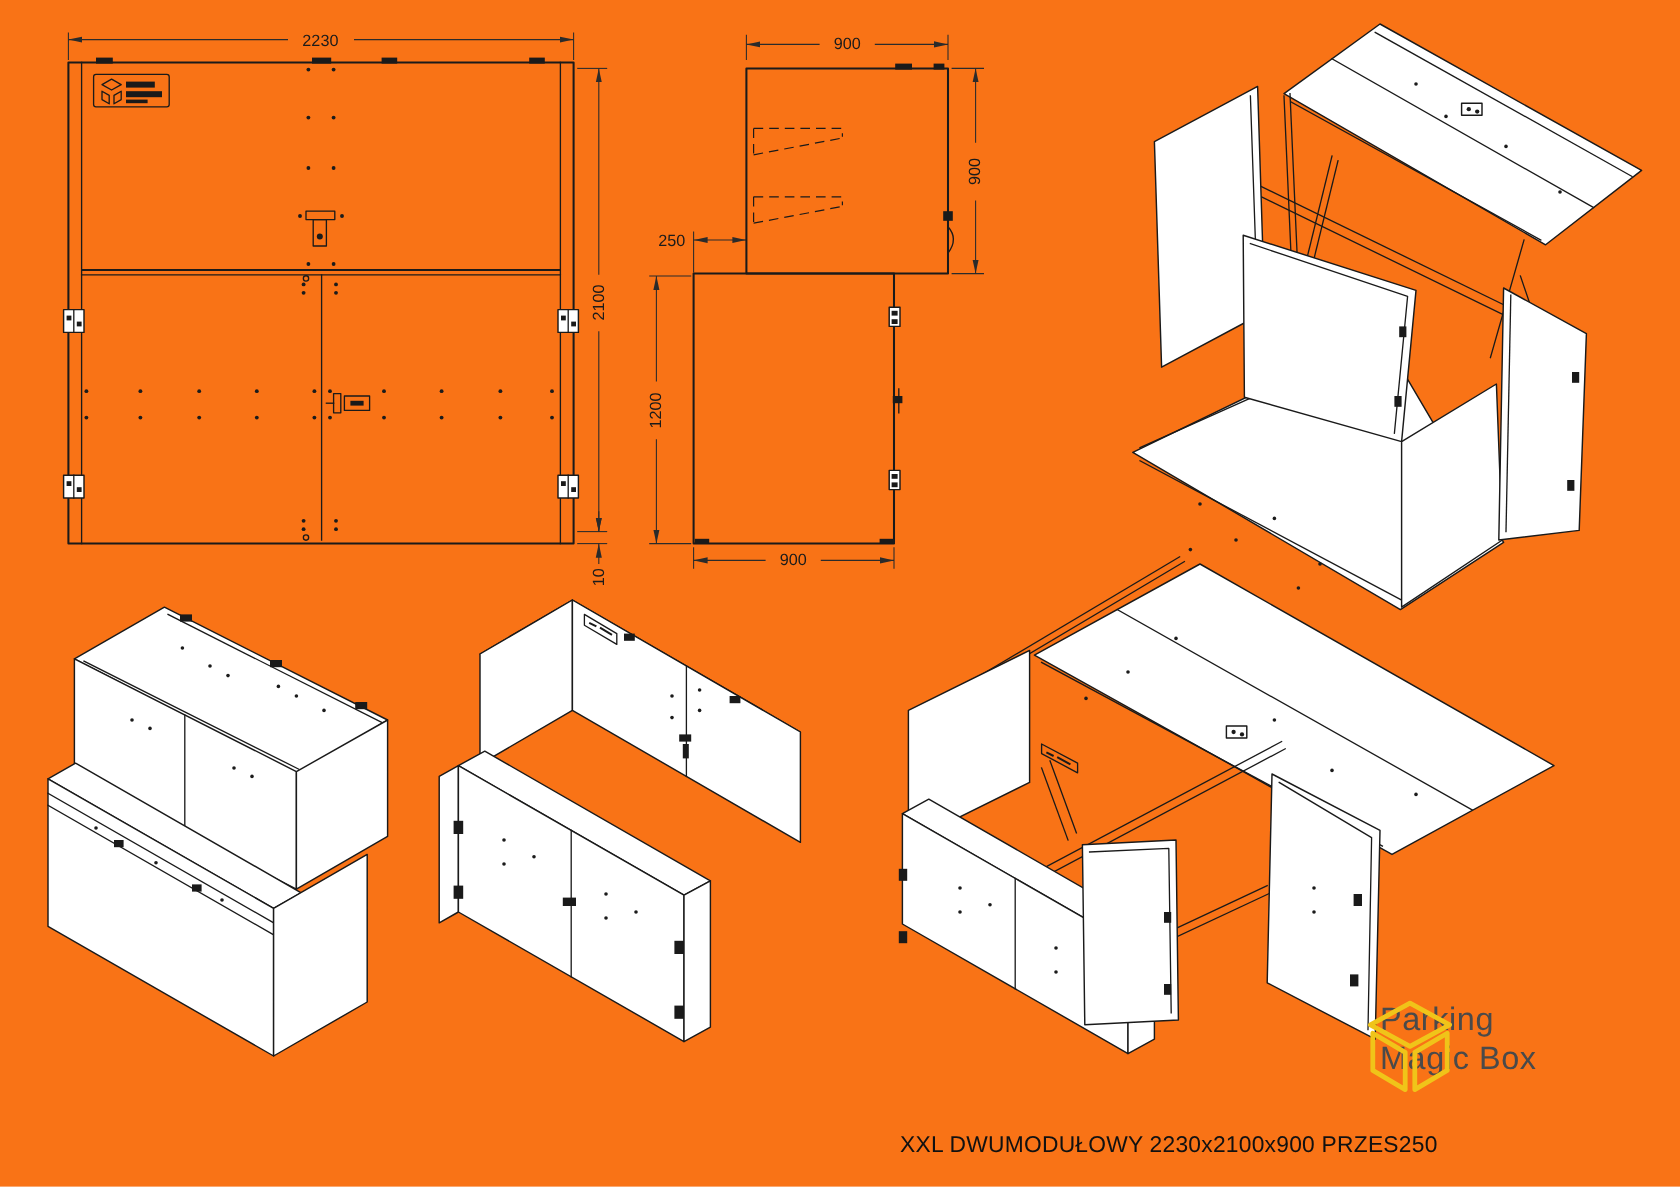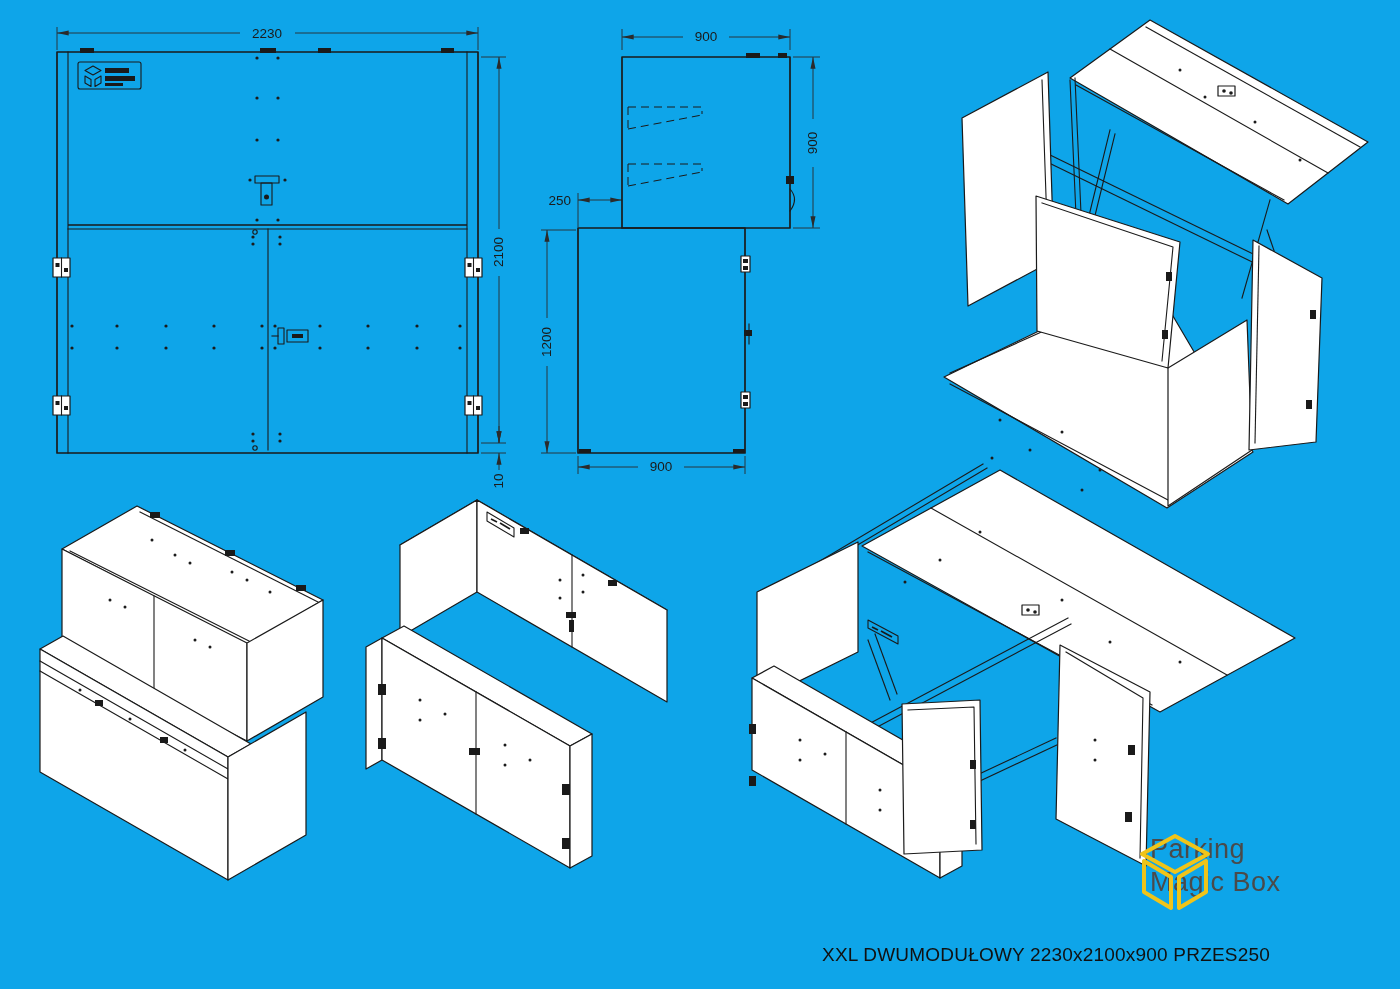--- a/index.html
+++ b/index.html
@@ -1,32 +1,32 @@
 <!DOCTYPE html>
 <html><head>
 <meta charset="utf-8">
 <style>
   html,body{margin:0;padding:0;background:#fff;}
-  .sheet{position:relative;width:1400px;height:989px;background:#0ea5e9;overflow:hidden;
+  .sheet{position:relative;width:1400px;height:989px;background:#f97316;overflow:hidden;
          font-family:"Liberation Sans", sans-serif;}
   svg{position:absolute;left:0;top:0;}
   
   .ln{fill:none;stroke:#1a1a1a;stroke-width:1.1;stroke-linejoin:round;stroke-linecap:square;}
   .ln2{fill:none;stroke:#1a1a1a;stroke-width:1.7;stroke-linejoin:round;}
   .face{fill:#ffffff;stroke:#1a1a1a;stroke-width:1.2;stroke-linejoin:round;}
   .fill{fill:#1a1a1a;stroke:none;}
   .dash{fill:none;stroke:#1a1a1a;stroke-width:1;stroke-dasharray:8 5;}
   .dimln{fill:none;stroke:#2b2b2b;stroke-width:0.9;}
   .dimtx{font:13.5px "Liberation Sans", sans-serif;fill:#1b1b1b;}
   .dot{fill:#1b1b1b;stroke:none;}
   
   .brand{position:absolute;left:1136px;top:830px;display:flex;align-items:flex-start;}
   .brand-text{margin-left:14px;color:#4a4a4a;font-size:27px;line-height:33px;
               letter-spacing:0.5px;font-weight:400;padding-top:3px;}
-  .title{position:absolute;left:750px;top:944px;width:520px;text-align:right;
+  .title{position:absolute;left:750px;top:944px;width:520px;text-align:left;
          font-size:19px;color:#111;letter-spacing:0.2px;}
 </style>
 </head>
 <body>
 
 <div class="sheet">
 <svg width="1400" height="989" viewBox="0 0 1400 989">
   <defs>
     <marker id="aE" viewBox="0 0 12 6" markerWidth="13" markerHeight="7" refX="12" refY="3" orient="auto">
       <path d="M12,3 L0,0.4 L0,5.6 Z" fill="#2b2b2b"></path>

